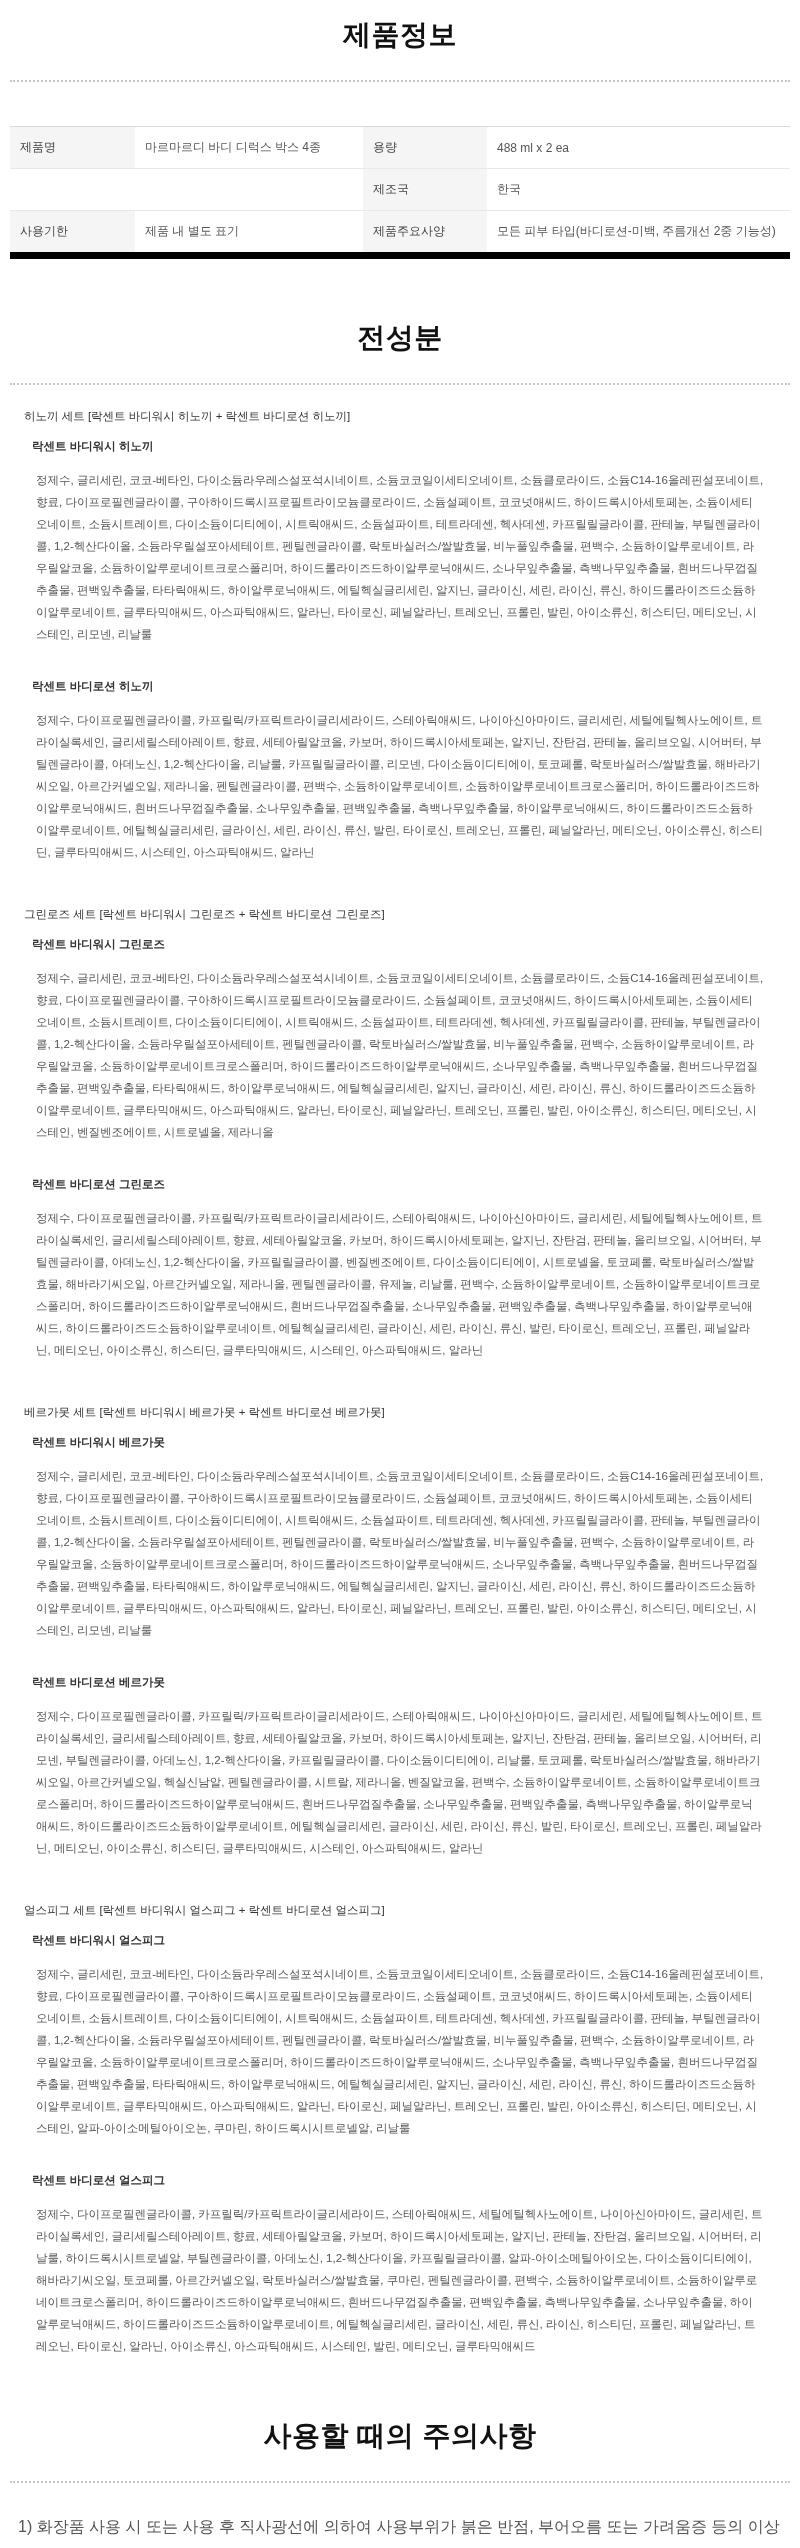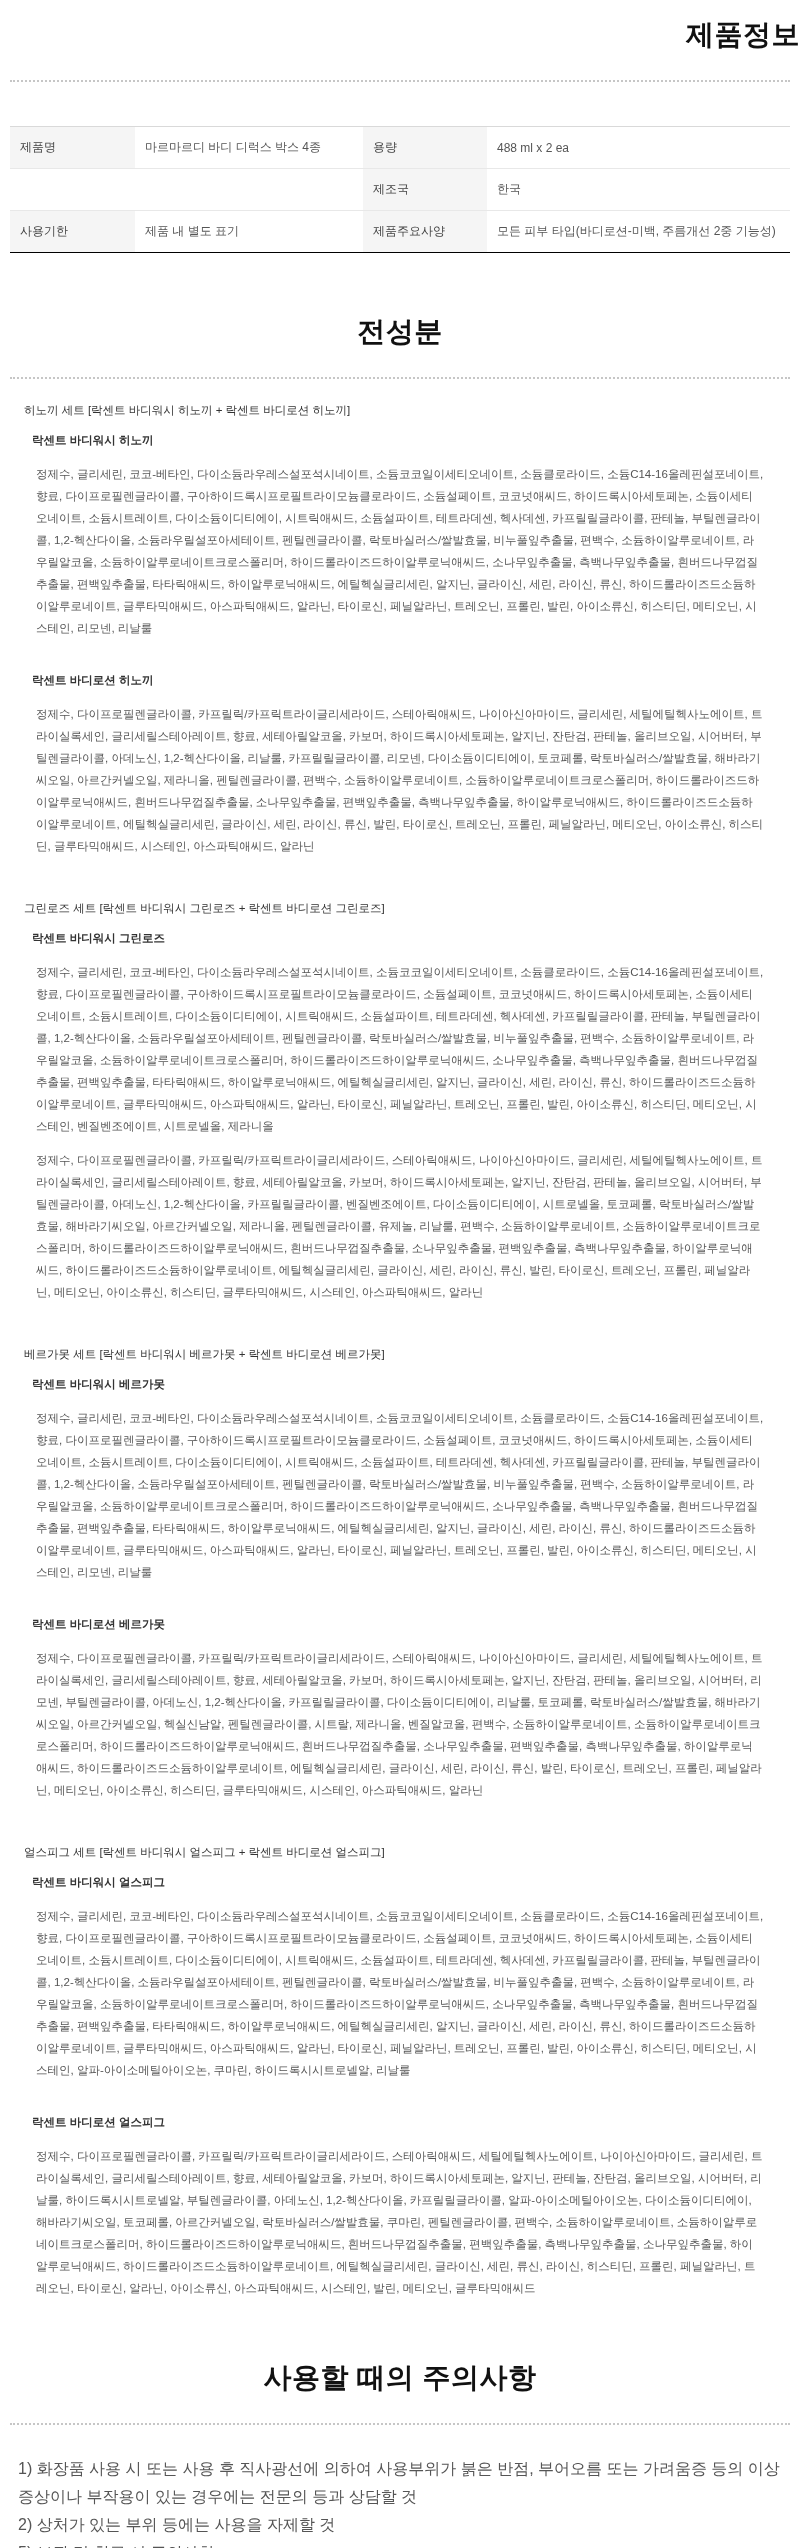--- a/index.html
+++ b/index.html
@@ -5,32 +5,32 @@
   html,body{margin:0;padding:0;background:#ffffff;}
   .page{
     width:800px;height:2548px;overflow:hidden;box-sizing:border-box;
     background:#ffffff;
     font-family:"Liberation Sans","DejaVu Sans",sans-serif;
     color:#555555;
   }
   .big-title{
     margin:0;padding-top:16px;
     font-size:28px;font-weight:bold;color:#111111;
-    text-align:right;letter-spacing:0.5px;
+    text-align:center;letter-spacing:0.5px;
   }
   .sep{
     margin:26px 10px 0 10px;height:0;
     border-top:2px dotted #c6c6c6;
   }
   
   .product-table{
     width:780px;margin:44px 10px 0 10px;
     border-collapse:collapse;table-layout:fixed;
     font-size:12px;color:#555555;
-    border-top:1px solid #d9d9d9;border-bottom:1px solid #000000;
+    border-top:1px solid #d9d9d9;border-bottom:7px solid #000000;
   }
   .product-table td{
     padding:12px 10px;vertical-align:middle;
     border-top:1px solid #e8e8e8;
     white-space:nowrap;overflow:hidden;
   }
   .product-table tr:first-child td{border-top:none;}
   .product-table td.th{background:#f5f5f5;color:#444444;}
   .product-table td.th.empty{background:#ffffff;}
   .col-l1{width:125px;}
@@ -118,20 +118,21 @@
       </div>
     </section>
 
     <section class="ing-sec">
       <h3>그린로즈 세트 [락센트 바디워시 그린로즈 + 락센트 바디로션 그린로즈]</h3>
       <div class="ing-product">
         <h4>락센트 바디워시 그린로즈</h4>
         <p>정제수, 글리세린, 코코-베타인, 다이소듐라우레스설포석시네이트, 소듐코코일이세티오네이트, 소듐클로라이드, 소듐C14-16올레핀설포네이트, 향료, 다이프로필렌글라이콜, 구아하이드록시프로필트라이모늄클로라이드, 소듐설페이트, 코코넛애씨드, 하이드록시아세토페논, 소듐이세티오네이트, 소듐시트레이트, 다이소듐이디티에이, 시트릭애씨드, 소듐설파이트, 테트라데센, 헥사데센, 카프릴릴글라이콜, 판테놀, 부틸렌글라이콜, 1,2-헥산다이올, 소듐라우릴설포아세테이트, 펜틸렌글라이콜, 락토바실러스/쌀발효물, 비누풀잎추출물, 편백수, 소듐하이알루로네이트, 라우릴알코올, 소듐하이알루로네이트크로스폴리머, 하이드롤라이즈드하이알루로닉애씨드, 소나무잎추출물, 측백나무잎추출물, 흰버드나무껍질추출물, 편백잎추출물, 타타릭애씨드, 하이알루로닉애씨드, 에틸헥실글리세린, 알지닌, 글라이신, 세린, 라이신, 류신, 하이드롤라이즈드소듐하이알루로네이트, 글루타믹애씨드, 아스파틱애씨드, 알라닌, 타이로신, 페닐알라닌, 트레오닌, 프롤린, 발린, 아이소류신, 히스티딘, 메티오닌, 시스테인, 벤질벤조에이트, 시트로넬올, 제라니올</p>
       </div>
       <div class="ing-product">
+        <h4>락센트 바디로션 그린로즈</h4>
         <p>정제수, 다이프로필렌글라이콜, 카프릴릭/카프릭트라이글리세라이드, 스테아릭애씨드, 나이아신아마이드, 글리세린, 세틸에틸헥사노에이트, 트라이실록세인, 글리세릴스테아레이트, 향료, 세테아릴알코올, 카보머, 하이드록시아세토페논, 알지닌, 잔탄검, 판테놀, 올리브오일, 시어버터, 부틸렌글라이콜, 아데노신, 1,2-헥산다이올, 카프릴릴글라이콜, 벤질벤조에이트, 다이소듐이디티에이, 시트로넬올, 토코페롤, 락토바실러스/쌀발효물, 해바라기씨오일, 아르간커넬오일, 제라니올, 펜틸렌글라이콜, 유제놀, 리날룰, 편백수, 소듐하이알루로네이트, 소듐하이알루로네이트크로스폴리머, 하이드롤라이즈드하이알루로닉애씨드, 흰버드나무껍질추출물, 소나무잎추출물, 편백잎추출물, 측백나무잎추출물, 하이알루로닉애씨드, 하이드롤라이즈드소듐하이알루로네이트, 에틸헥실글리세린, 글라이신, 세린, 라이신, 류신, 발린, 타이로신, 트레오닌, 프롤린, 페닐알라닌, 메티오닌, 아이소류신, 히스티딘, 글루타믹애씨드, 시스테인, 아스파틱애씨드, 알라닌</p>
       </div>
     </section>
 
     <section class="ing-sec">
       <h3>베르가못 세트 [락센트 바디워시 베르가못 + 락센트 바디로션 베르가못]</h3>
       <div class="ing-product">
         <h4>락센트 바디워시 베르가못</h4>
         <p>정제수, 글리세린, 코코-베타인, 다이소듐라우레스설포석시네이트, 소듐코코일이세티오네이트, 소듐클로라이드, 소듐C14-16올레핀설포네이트, 향료, 다이프로필렌글라이콜, 구아하이드록시프로필트라이모늄클로라이드, 소듐설페이트, 코코넛애씨드, 하이드록시아세토페논, 소듐이세티오네이트, 소듐시트레이트, 다이소듐이디티에이, 시트릭애씨드, 소듐설파이트, 테트라데센, 헥사데센, 카프릴릴글라이콜, 판테놀, 부틸렌글라이콜, 1,2-헥산다이올, 소듐라우릴설포아세테이트, 펜틸렌글라이콜, 락토바실러스/쌀발효물, 비누풀잎추출물, 편백수, 소듐하이알루로네이트, 라우릴알코올, 소듐하이알루로네이트크로스폴리머, 하이드롤라이즈드하이알루로닉애씨드, 소나무잎추출물, 측백나무잎추출물, 흰버드나무껍질추출물, 편백잎추출물, 타타릭애씨드, 하이알루로닉애씨드, 에틸헥실글리세린, 알지닌, 글라이신, 세린, 라이신, 류신, 하이드롤라이즈드소듐하이알루로네이트, 글루타믹애씨드, 아스파틱애씨드, 알라닌, 타이로신, 페닐알라닌, 트레오닌, 프롤린, 발린, 아이소류신, 히스티딘, 메티오닌, 시스테인, 리모넨, 리날룰</p>
       </div>

